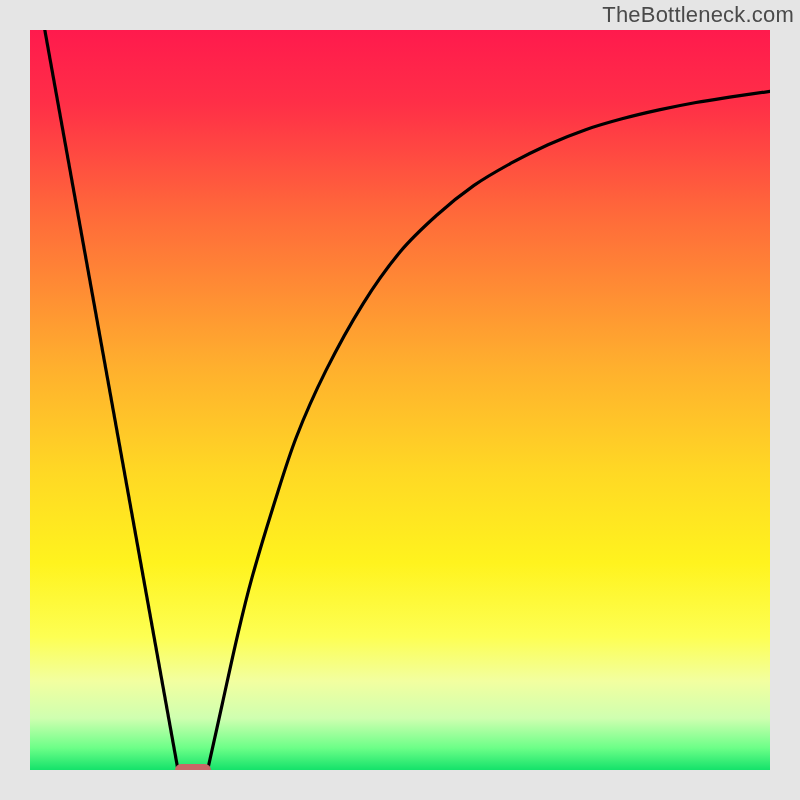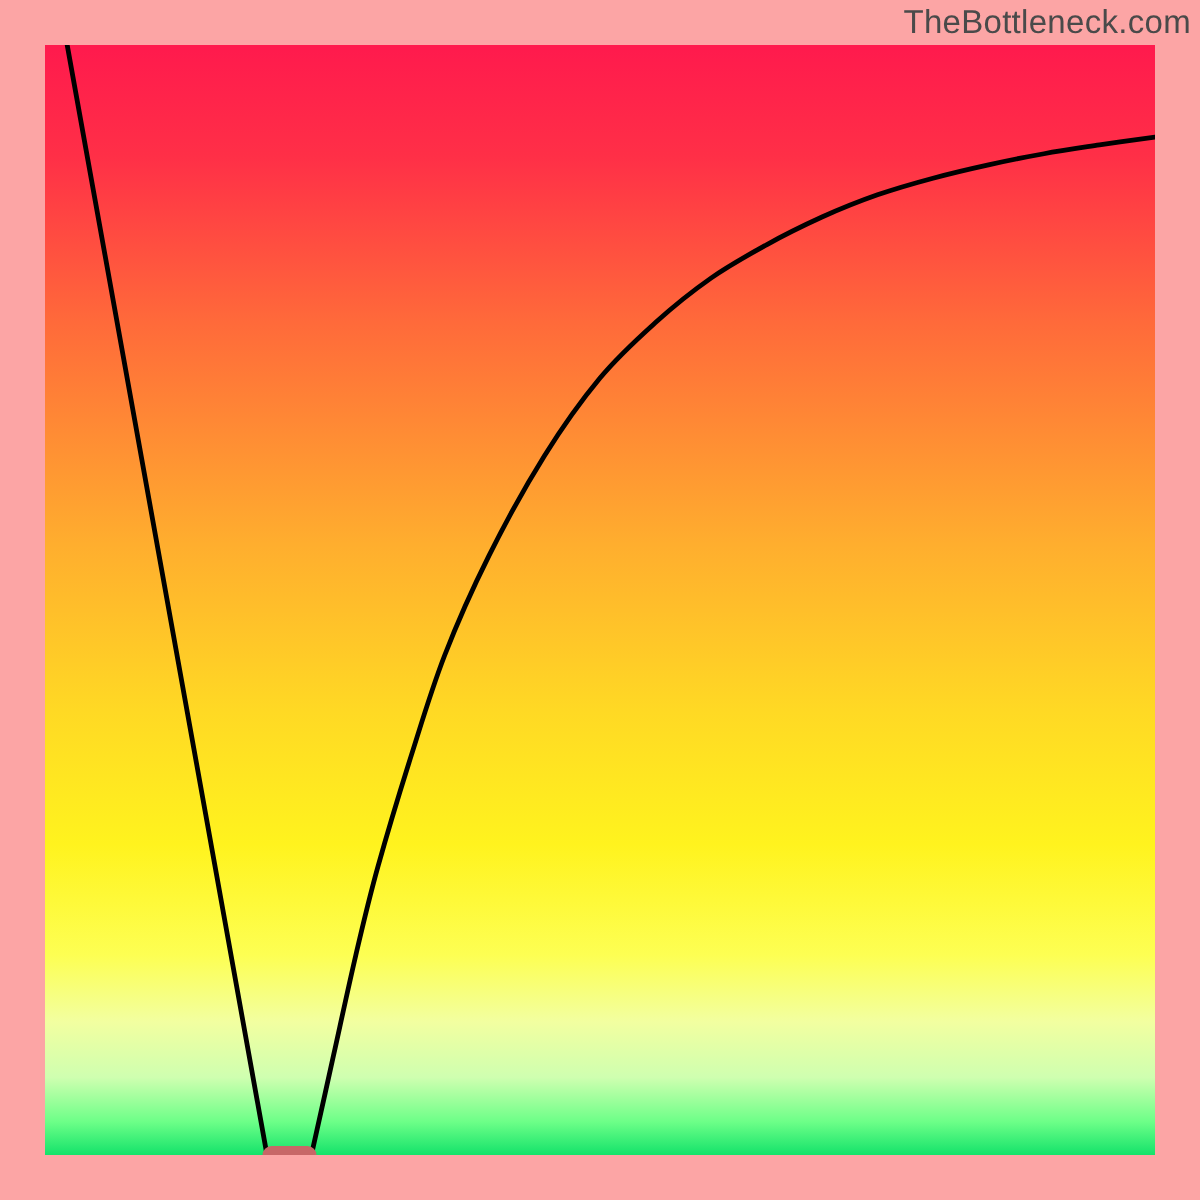--- a/index.html
+++ b/index.html
@@ -8,21 +8,21 @@
     width: 800px;
     height: 800px;
     background: #000;
     font-family: Arial, Helvetica, sans-serif;
     overflow: hidden;
   }
   .frame {
     position: absolute;
     left: 0; top: 0;
     width: 800px; height: 800px;
-    background: #fca5a5;
+    background: #e5e5e5;
   }
   .plot {
     position: absolute;
     left: 30px;
     top: 30px;
     width: 740px;
     height: 740px;
     overflow: hidden;
   }
   .gradient {

